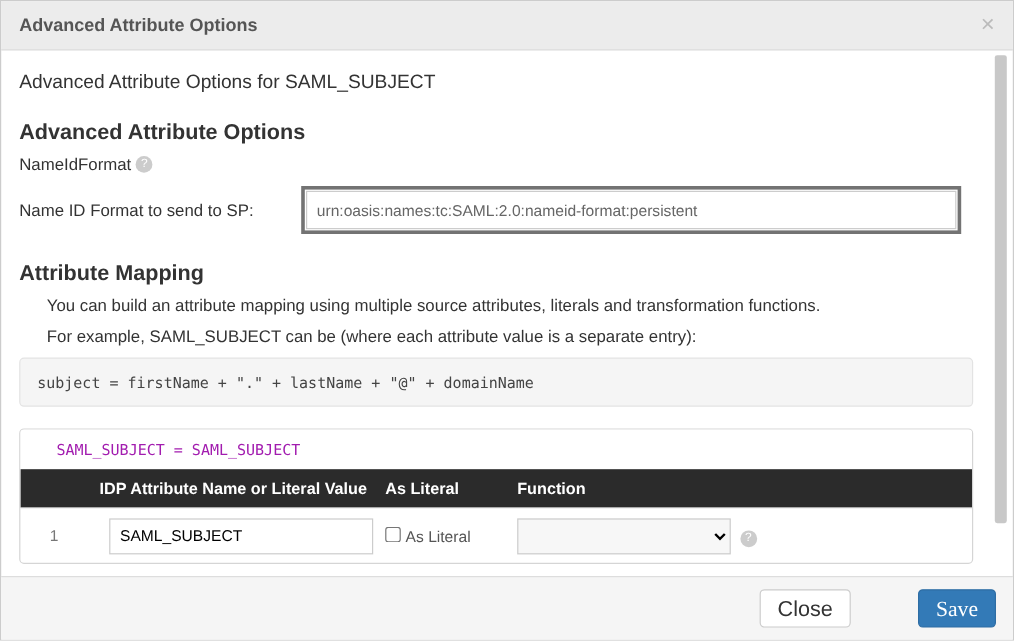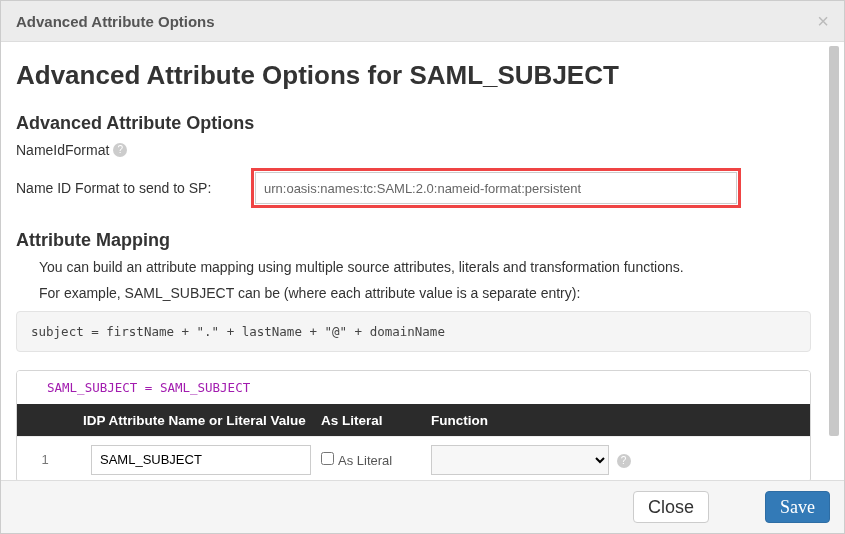--- a/index.html
+++ b/index.html
@@ -6,28 +6,28 @@
   html, body { width: 845px; height: 534px; overflow: hidden; font-family: "Helvetica Neue", Helvetica, Arial, sans-serif; color: #333; }
   .modal { width: 845px; height: 534px; border: 1px solid #ccc; background: #fff; display: flex; flex-direction: column; }
   .modal-header { background: #ececec; border-bottom: 1px solid #ddd; padding: 10px 15px; display: flex; justify-content: space-between; align-items: center; }
   .modal-header h4 { font-size: 15px; font-weight: bold; color: #555; }
   .close-x { font-size: 20px; color: #bbb; background: none; border: none; cursor: pointer; line-height: 1; }
   .modal-body-wrap { flex: 1; display: flex; min-height: 0; }
   .modal-body { flex: 1; padding: 18px 15px 10px 15px; overflow: hidden; }
   .scroll-col { width: 18px; position: relative; }
   .scroll-track { position: absolute; top: 0; bottom: 0; left: 3px; width: 12px; }
   .scroll-thumb { position: absolute; top: 4px; width: 10px; left: 0; height: 390px; background: #c8c8c8; border-radius: 2px; }
-  h1.page-title { font-size: 26px; font-weight: bold; margin-bottom: 22px; color: #333; }
+  h1.page-title { font-size: 16px; font-weight: normal; margin-bottom: 22px; color: #333; }
   h2.sect { font-size: 18px; font-weight: bold; margin-bottom: 8px; color: #333; }
   .label-row { font-size: 14px; color: #333; margin-bottom: 10px; display: flex; align-items: center; }
   .help-icon { display:inline-block; width:14px; height:14px; border-radius:50%; background:#ccc; color:#fff; font-size:10px; line-height:14px; text-align:center; margin-left:4px; }
   .field-row { display: flex; align-items: center; margin-bottom: 22px; }
   .field-label { width: 235px; font-size: 14px; }
   .text-input { flex: none; width: 480px; height: 32px; border: 1px solid #ccc; padding: 4px 8px; font-size: 13px; color: #666; outline: none; }
-  .highlight-box { border: 3px solid #ef4444; padding: 1px; width: 490px; }
+  .highlight-box { border: 3px solid #737373; padding: 1px; width: 550px; }
   .highlight-box .text-input { border: 1px solid #ccc; width: 100%; }
   p.desc { font-size: 14px; margin-bottom: 10px; color: #333; margin-left: 23px; }
   .code-block { background:#f5f5f5; border:1px solid #e3e3e3; border-radius:4px; padding:12px 14px; font-family: Menlo, Consolas, monospace; font-size:12.5px; color:#444; margin-bottom:18px; }
   .map-box { border:1px solid #d5d5d5; border-radius:4px; overflow:hidden; }
   .map-box .code-strip { padding:9px 30px; font-family: Menlo, Consolas, monospace; font-size:12.5px; color:#a21caf; background:#fff; }
   .tbl-head { background:#2b2b2b; color:#fff; display:flex; align-items:center; height:32px; font-size:13.5px; font-weight:bold; }
   .col-num { width:56px; }
   .col-attr { width:248px; padding-left:10px; }
   .col-lit { width:110px; }
   .col-func { flex:1; }

